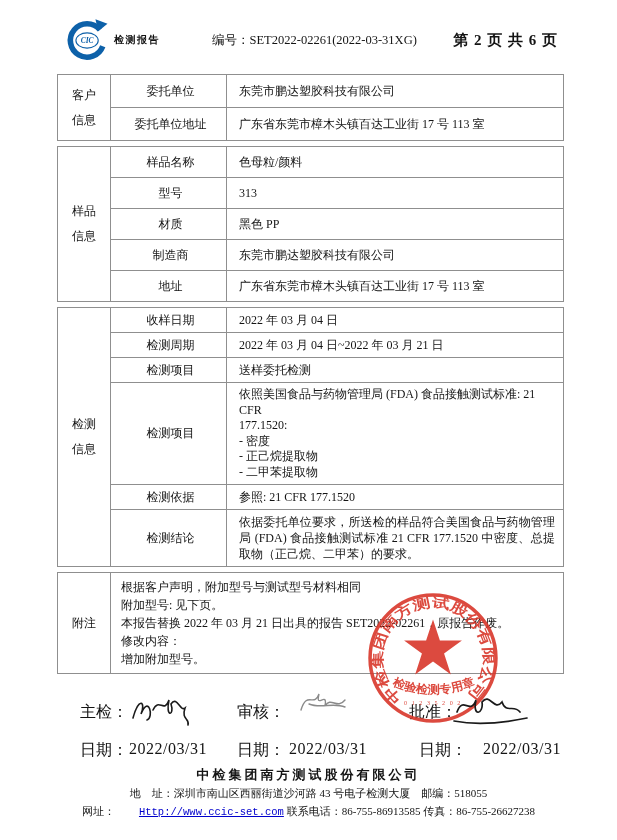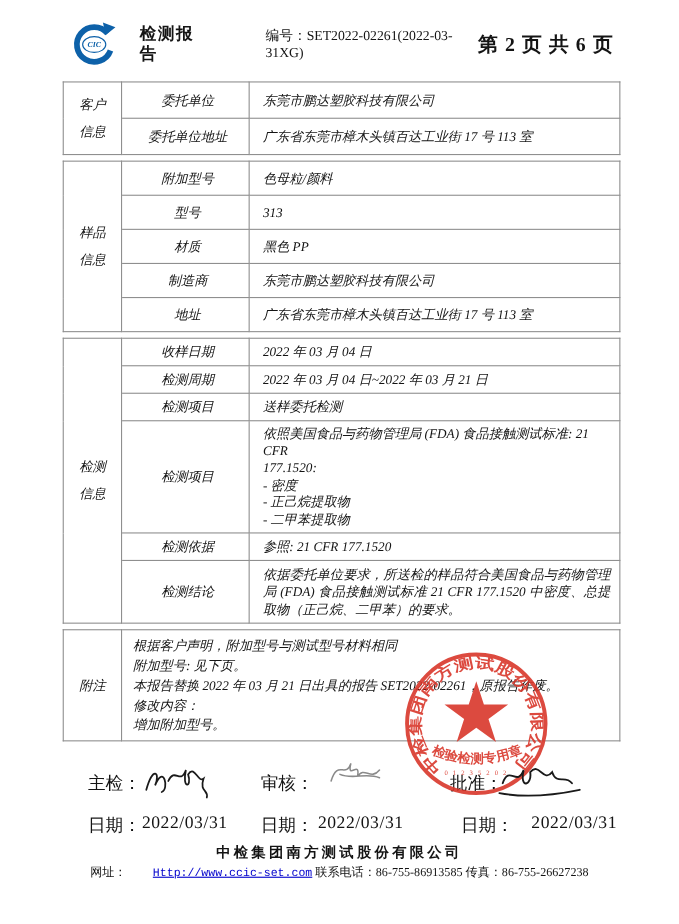--- a/index.html
+++ b/index.html
@@ -6,28 +6,28 @@
   html,body { background:#ffffff; }
   body {
     width:617px; height:840px; position:relative; overflow:hidden;
     font-family:"Liberation Serif","DejaVu Serif","DejaVu Sans",serif;
     color:#141414;
   }
   .page { position:absolute; inset:0; }
 
   
   .hdr { position:absolute; top:14px; left:62px; width:496px; height:52px; display:flex; align-items:center; }
-  .hdr-title { font-weight:bold; font-size:15px; letter-spacing:1.5px; margin-left:16px; }
+  .hdr-title { font-weight:bold; font-size:10px; letter-spacing:1.5px; }
   .hdr-no { font-weight:normal; font-size:12.5px; margin-left:52px; }
-  .hdr-page { font-weight:bold; font-size:18px; margin-left:auto; letter-spacing:1px; white-space:nowrap; }
+  .hdr-page { font-weight:bold; font-size:15px; margin-left:auto; letter-spacing:1px; white-space:nowrap; }
 
   
   .tables { position:absolute; top:74px; left:57px; width:506px; }
   table { border-collapse:collapse; table-layout:fixed; width:506px; margin-bottom:5px; }
-  td { border:1px solid #8f8f8f; font-size:12px; vertical-align:middle; padding:0 8px; background:transparent;font-style:italic; }
+  td { border:1px solid #8f8f8f; font-size:12px; vertical-align:middle; padding:0 8px; background:transparent; }
   col.c1 { width:53px; } col.c2 { width:116px; } col.c3 { width:337px; }
   col.cw { width:453px; }
   .sec { text-align:center; white-space:pre-line; line-height:25px; padding:0 2px; }
   .fld { padding-left:12px;text-align:center; }
   .val { padding-left:12px; }
   tr.h33 td { height:33px; } tr.h31 td { height:31px; } tr.h25 td { height:25px; }
   .val-multi { padding:4px 8px 4px 12px; }
   .val-multi div { line-height:15.5px; font-size:12px; }
   .val-wrap { padding:4px 8px 4px 12px; line-height:16px; text-align:justify; }
   .notes-cell { padding:5px 10px; }
@@ -91,21 +91,21 @@
     <table>
       <colgroup>
           <col class="c1">
           <col class="c2">
           <col class="c3">
         </colgroup>
       <tbody>
           <tr class="h31">
         <td class="sec" rowspan="5">样品
 信息</td>
-        <td class="fld">附加型号</td>
+        <td class="fld">样品名称</td>
         <td class="val">色母粒/颜料</td>
       </tr>
       <tr class="h31">
         <td class="fld">型号</td>
         <td class="val">313</td>
       </tr>
       <tr class="h31">
         <td class="fld">材质</td>
         <td class="val">黑色 PP</td>
       </tr>
@@ -215,20 +215,21 @@
       <textPath href="#sealArc" textLength="244" lengthAdjust="spacingAndGlyphs">中检集团南方测试股份有限公司</textPath>
     </text>
     <text font-size="11.5" fill="#d9372b" font-weight="bold">
       <textPath href="#sealCap" startOffset="2" textLength="84" lengthAdjust="spacingAndGlyphs">检验检测专用章</textPath>
     </text>
     <text x="66" y="112" text-anchor="middle" font-size="6" letter-spacing="1.5" fill="#d9372b">0 1 2 3 5 2 0 2</text>
   </svg>
 
   <div class="footer">
     <div class="f-company">中检集团南方测试股份有限公司</div>
+    <div class="f-line">地　址：深圳市南山区西丽街道沙河路 43 号电子检测大厦　邮编：518055</div>
     <div class="f-line">
       <span>网址：</span><a class="f-link" href="#">Http://www.ccic-set.com</a>
       <span>联系电话：86-755-86913585</span>
       <span>传真：86-755-26627238</span>
     </div>
   </div>
 
 </div>
 
 </body></html>

